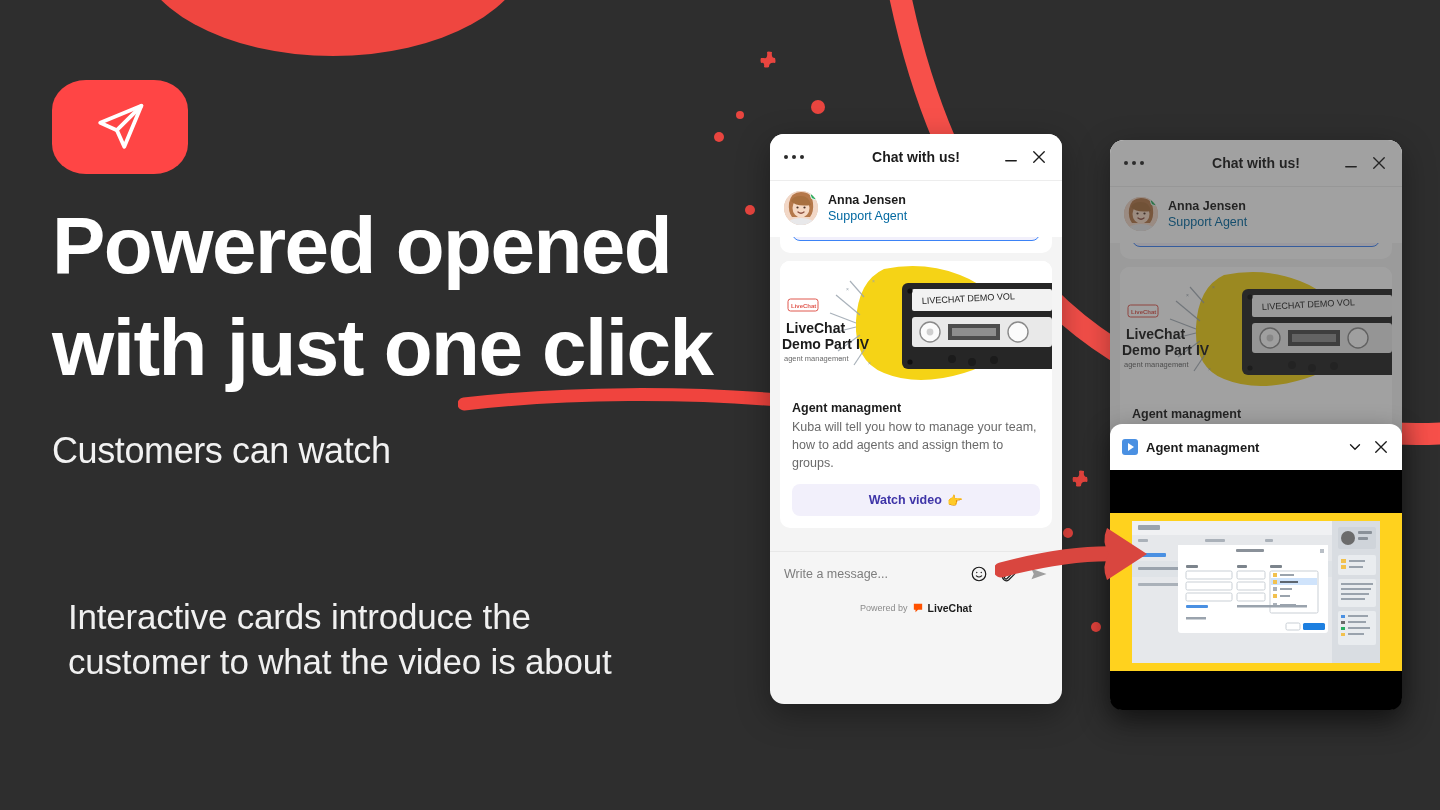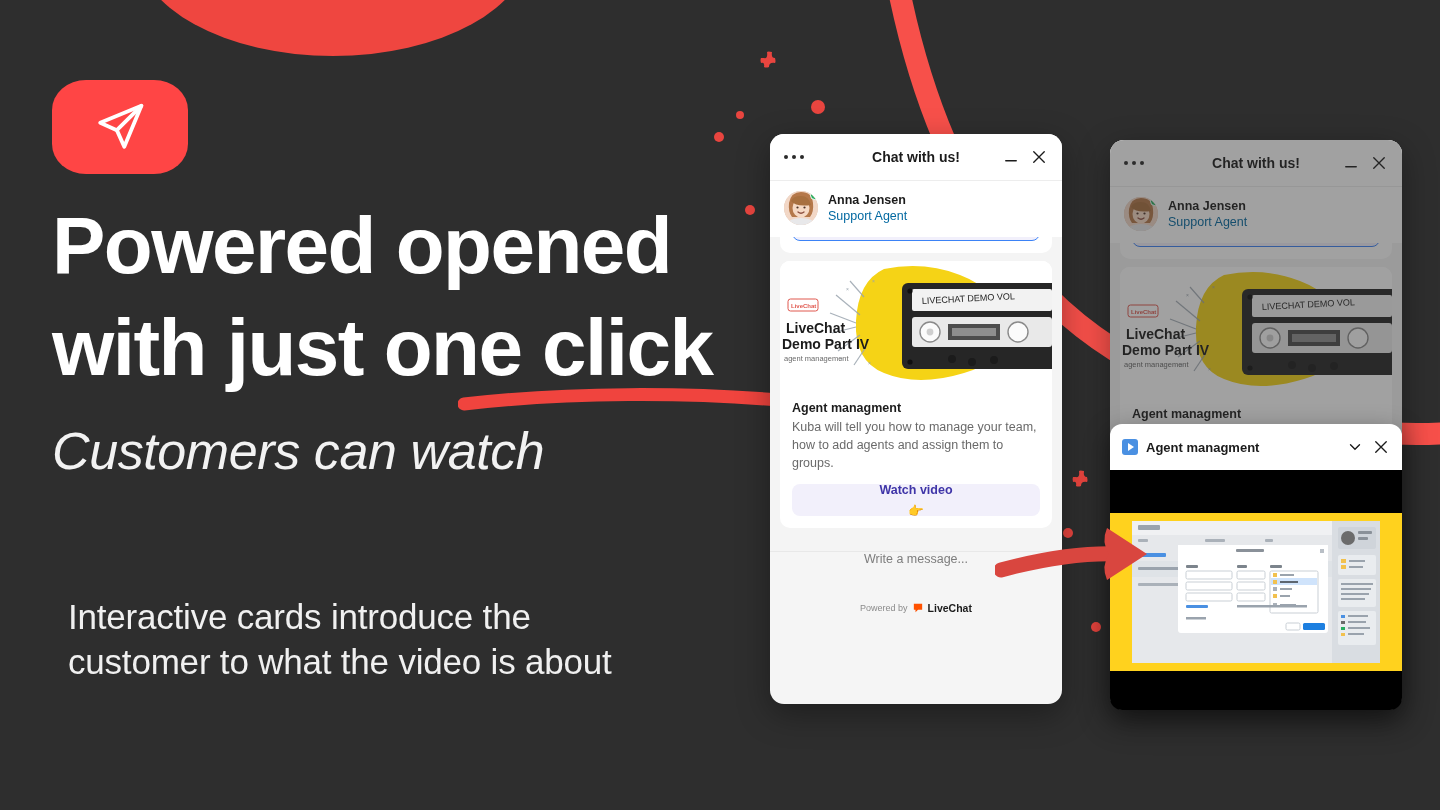--- a/index.html
+++ b/index.html
@@ -36,25 +36,24 @@
     letter-spacing: -1.5px;
   }
   .headline .line { display: block; white-space: nowrap; }
 
   .underline-wrap { position: absolute; left: 406px; top: 384px; width: 340px; height: 30px; }
 
   .subhead {
     position: absolute; left: 0; top: 418px;
     width: 640px;
     color: #f2f2f2;
-    font-size: 52px;
+    font-size: 36px;
     line-height: 66px;
     font-weight: 400;
     letter-spacing: -0.4px;
-    font-style: italic;
   }
   .subhead .line { display: block; white-space: nowrap; }
 
   .tagline {
     position: absolute; left: 16px; top: 594px;
     width: 640px;
     color: #f0f0f0;
     font-size: 35px;
     line-height: 45px;
     font-weight: 400;
@@ -134,31 +133,30 @@
   }
   .thumb svg { position: absolute; inset: 0; width: 100%; height: 100%; }
 
   .card-text { padding: 10px 12px 0 12px; }
   .card-title { font-size: 12.5px; font-weight: 700; color: #1c1c1c; line-height: 18px; }
   .card-desc { font-size: 12.5px; color: #6a6a6a; line-height: 18px; margin-top: 1px; }
   .card-cta {
     margin: 12px 12px 12px 12px;
     background: #f2f0fb; border-radius: 8px; height: 32px;
     display: flex; align-items: center; justify-content: center; gap: 6px;
-    font-size: 12.5px; font-weight: 700; color: #3f35a8; flex-direction: column;
+    font-size: 12.5px; font-weight: 700; color: #3f35a8;
   }
 
   .w-foot { background: #f5f5f5; }
   .composer {
     background: #f5f5f5;
     height: 44px;
     display: flex; align-items: center; gap: 12px;
     padding: 0 14px;
     border-top: 1px solid #e8e8e8;
-    flex-direction: column;
   }
   .composer .ph { font-size: 12.5px; color: #7d7d7d; flex: 1; }
   .powered {
     height: 26px; display: flex; align-items: center; justify-content: center; gap: 5px;
     font-size: 9px; color: #8b8b8b; background: #f5f5f5;
   }
   .lc-mark { width: 10px; height: 10px; }
   .powered .lc-name { font-size: 10.5px; font-weight: 700; color: #1b1b1b; }
 
   

